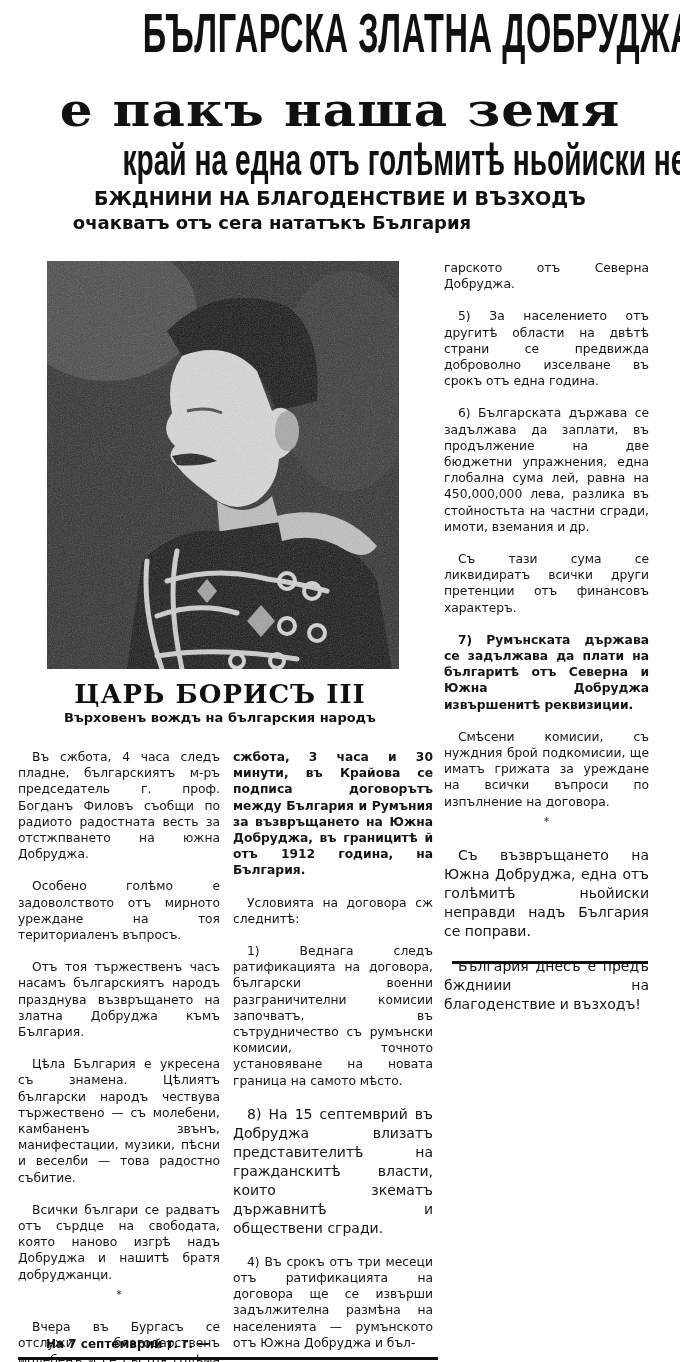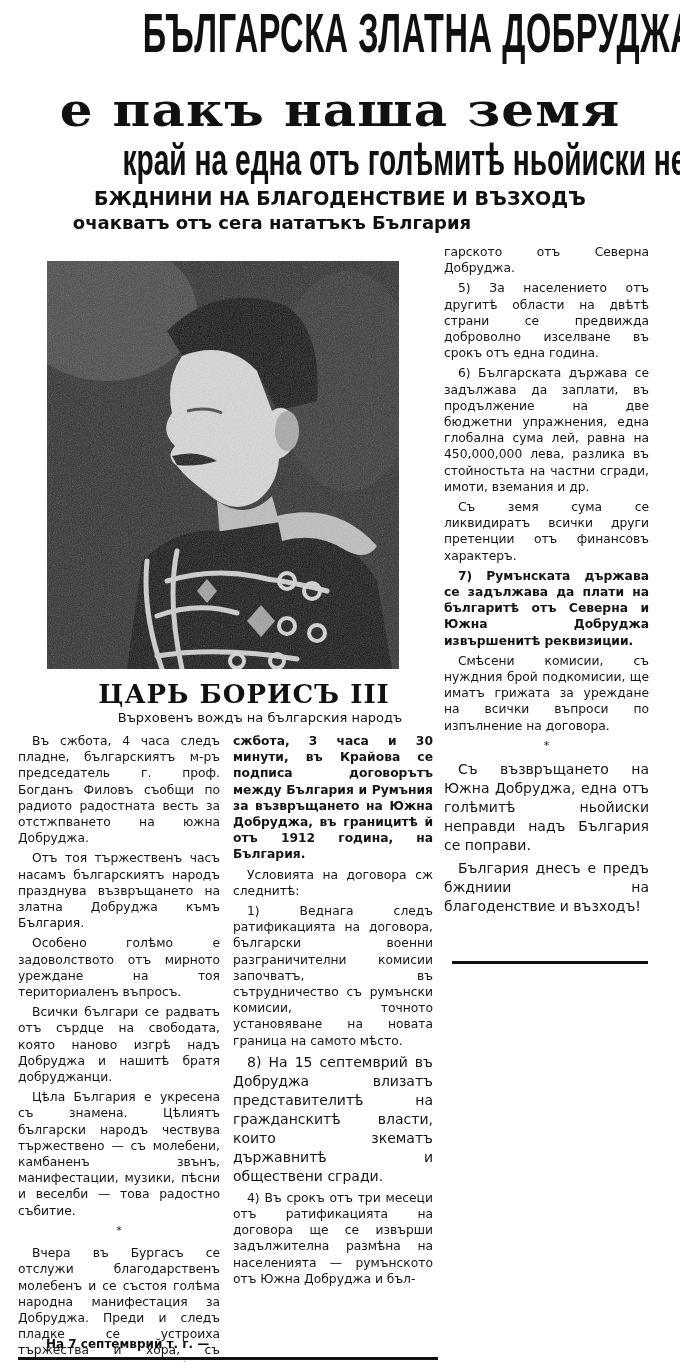--- a/index.html
+++ b/index.html
@@ -10,26 +10,26 @@
   .h1 { left: 0; top: 4px; width: 680px; font-family: "Liberation Sans", sans-serif; font-weight: 700; font-size: 56px; line-height: 58px; letter-spacing: 1px; transform: scaleX(0.58); transform-origin: center top; white-space: nowrap; text-align: center; }
   .h2 { left: 0; top: 85px; width: 680px; font-family: "DejaVu Serif", serif; font-weight: 700; font-size: 46px; line-height: 50px; text-align: center; white-space: nowrap; transform: scaleX(1.12); transform-origin: center top; letter-spacing: 1px; }
   .h3 { left: 0; top: 136px; width: 680px; font-family: "Liberation Sans", sans-serif; font-weight: 700; font-size: 44px; line-height: 48px; text-align: center; white-space: nowrap; transform: scaleX(0.64); transform-origin: center top; }
   .h4 { left: 0; top: 187px; width: 680px; font-family: "DejaVu Sans", sans-serif; font-weight: 700; font-size: 19px; line-height: 22px; text-align: center; white-space: nowrap; }
   .h5 { left: 0; top: 212px; width: 544px; font-family: "DejaVu Sans", sans-serif; font-weight: 700; font-size: 18px; line-height: 22px; text-align: center; white-space: nowrap; }
 
   
   .photo { left: 47px; top: 261px; width: 352px; height: 408px; background: radial-gradient(ellipse at 50% 35%, #6a6a6a 0%, #3a3a3a 45%, #1c1c1c 100%); overflow: hidden; }
   .photo svg { width: 100%; height: 100%; display: block; }
 
-  .caption-title { left: 0; top: 680px; width: 440px; font-family: "DejaVu Serif", serif; font-weight: 700; font-size: 26px; line-height: 28px; text-align: center; letter-spacing: 1px; padding-left: 24px; }
-  .caption-sub { left: 0; top: 710px; width: 440px; font-family: "DejaVu Sans", sans-serif; font-weight: 400; font-size: 13px; line-height: 16px; text-align: center; margin-left: 40px; }
+  .caption-title { left: 0; top: 680px; width: 440px; font-family: "DejaVu Serif", serif; font-weight: 700; font-size: 26px; line-height: 28px; text-align: center; letter-spacing: 1px; }
+  .caption-sub { left: 0; top: 710px; width: 440px; font-family: "DejaVu Sans", sans-serif; font-weight: 700; font-size: 13px; line-height: 16px; text-align: center; }
 
   
   .col { font-family: "DejaVu Sans", sans-serif; font-size: 12.3px; line-height: 16.2px; text-align: justify; color: #151515; }
-  .col p { margin: 0 0 4px 0; text-indent: 14px; hyphens: manual; }
+  .col p { margin: 16px 0 4px 0; text-indent: 14px; hyphens: manual; }
   .col p.b { font-weight: 700; }
   .col p.big { font-size: 14px; line-height: 19px; }
   .col p.noind { text-indent: 0; }
   .col .star { text-align: center; text-indent: 0; margin: 2px 0 6px 0; font-size: 11px; }
   .col1 { left: 18px; top: 733px; width: 202px; }
   .col2 { left: 233px; top: 733px; width: 200px; }
   .col3 { left: 444px; top: 244px; width: 205px; }
 
   .rule-bottom { left: 18px; top: 1357px; width: 420px; height: 3px; background: #111; }
   .rule-right { left: 452px; top: 961px; width: 196px; height: 3px; background: #111; }
@@ -96,43 +96,43 @@
       </g>
       <rect width="352" height="408" filter="url(#grain)"></rect>
     </svg>
   </div>
 
   <div class="abs caption-title">ЦАРЬ БОРИСЪ III</div>
   <div class="abs caption-sub">Върховенъ вождъ на българския народъ</div>
 
   <div class="abs col col1">
     <p>Въ сжбота, 4 часа следъ пладне, българскиятъ м-ръ председатель г. проф. Богданъ Филовъ съобщи по радиото радостната весть за отстжпването на южна Добруджа.</p>
+    <p>Особено голѣмо е задоволството отъ мирното уреждане на тоя териториаленъ въпросъ.</p>
     <p>Отъ тоя тържественъ часъ насамъ българскиятъ народъ празднува възвръщането на златна Добруджа къмъ България.</p>
-    <p>Особено голѣмо е задоволството отъ мирното уреждане на тоя териториаленъ въпросъ.</p>
+    <p>Цѣла България е укресена съ знамена. Цѣлиятъ български народъ чествува тържествено — съ молебени, камбаненъ звънъ, манифестации, музики, пѣсни и веселби — това радостно събитие.</p>
     <p>Всички българи се радватъ отъ сърдце на свободата, която наново изгрѣ надъ Добруджа и нашитѣ братя добруджанци.</p>
-    <p>Цѣла България е укресена съ знамена. Цѣлиятъ български народъ чествува тържествено — съ молебени, камбаненъ звънъ, манифестации, музики, пѣсни и веселби — това радостно събитие.</p>
     <p class="star">*</p>
     <p>Вчера въ Бургасъ се отслужи благодарственъ молебенъ и се състоя голѣма народна манифестация за Добруджа. Преди и следъ пладке се устроиха тържества и хора, съ участието на цѣлото гражданство.</p>
 
   </div>
   <div class="abs lastline">На 7 септемврий т. г. —</div>
 
   <div class="abs col col2">
     <p class="b noind">сжбота, 3 часа и 30 минути, въ Крайова се подписа договорътъ между България и Румъния за възвръщането на Южна Добруджа, въ границитѣ й отъ 1912 година, на България.</p>
     <p>Условията на договора сж следнитѣ:</p>
     <p>1) Веднага следъ ратификацията на договора, български военни разграничителни комисии започватъ, въ сътрудничество съ румънски комисии, точното установяване на новата граница на самото мѣсто.</p>
     <p class="big">8) На 15 септемврий въ Добруджа влизатъ представителитѣ на гражданскитѣ власти, които зкематъ държавнитѣ и обществени сгради.</p>
     <p>4) Въ срокъ отъ три месеци отъ ратификацията на договора ще се извърши задължителна размѣна на населенията — румънското отъ Южна Добруджа и бъл-</p>
   </div>
 
   <div class="abs col col3">
     <p class="noind">гарското отъ Северна Добруджа.</p>
     <p>5) За населението отъ другитѣ области на двѣтѣ страни се предвижда доброволно изселване въ срокъ отъ една година.</p>
     <p>6) Българската държава се задължава да заплати, въ продължение на две бюджетни упражнения, една глобална сума лей, равна на 450,000,000 лева, разлика въ стойностьта на частни сгради, имоти, вземания и др.</p>
-    <p>Съ земя сума се ликвидиратъ всички други претенции отъ финансовъ характеръ.</p>
+    <p>Съ тази сума се ликвидиратъ всички други претенции отъ финансовъ характеръ.</p>
     <p class="b">7) Румънската държава се задължава да плати на българитѣ отъ Северна и Южна Добруджа извършенитѣ реквизиции.</p>
     <p>Смѣсени комисии, съ нуждния брой подкомисии, ще иматъ грижата за уреждане на всички въпроси по изпълнение на договора.</p>
     <p class="star">*</p>
     <p class="big">Съ възвръщането на Южна Добруджа, една отъ голѣмитѣ ньойиски неправди надъ България се поправи.</p>
     <p class="big">България днесъ е предъ бждниии на благоденствие и възходъ!</p>
   </div>
 
   <div class="abs rule-right"></div>
   <div class="abs rule-bottom"></div>
 </div>

